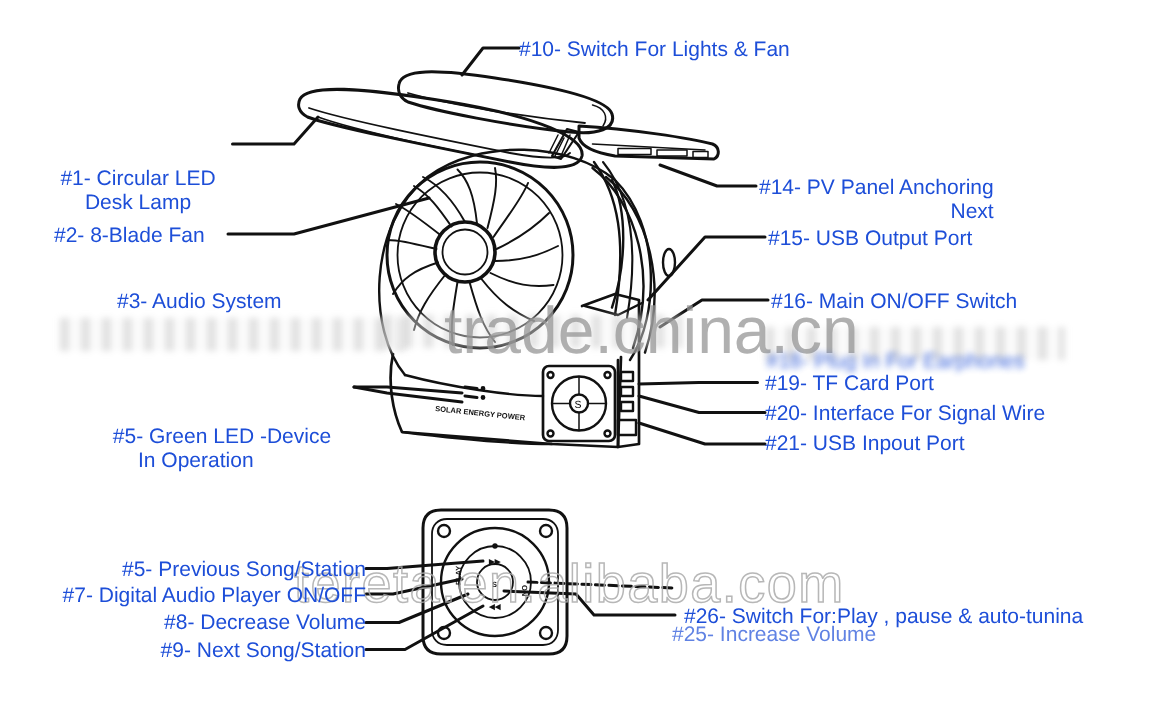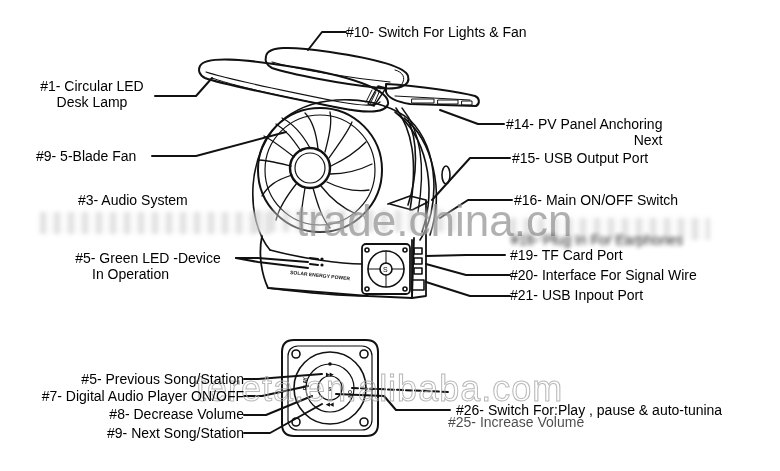--- a/index.html
+++ b/index.html
@@ -1,23 +1,23 @@
 <!DOCTYPE html>
 <html><head>
 <meta charset="utf-8">
 <style>
   html, body { margin: 0; padding: 0; background: #ffffff; }
   body { width: 780px; height: 471px; position: relative; overflow: hidden;
          font-family: "Liberation Sans", "DejaVu Sans", sans-serif; color: #111; }
   .stage { position: absolute; left: 0; top: 0; width: 780px; height: 471px; }
   svg.art { position: absolute; left: 0; top: 0; }
   .lbl { position: absolute; font-size: 14px; line-height: 16px; white-space: nowrap;
-         color: #000000; letter-spacing: 0; }
+         color: #1d4ed8; letter-spacing: 0; }
   .lbl.right { text-align: right; }
-  .lbl.center { text-align: center; }
+  .lbl.center { text-align: center; margin-top: 32px; }
   .blur { position: absolute; filter: blur(2px); opacity: 0.85; }
   .wm { position: absolute; font-size: 44px; color: rgba(150,150,150,0.75); letter-spacing: 0; }
   .wm2 { position: absolute; font-size: 36px; color: rgba(255,255,255,0);
          -webkit-text-stroke: 1px rgba(170,170,170,0.85); letter-spacing: 1px; }
   .band { position: absolute; height: 22px;
           background: repeating-linear-gradient(90deg, rgba(200,200,200,0.55) 0 6px, rgba(245,245,245,0.4) 6px 14px);
           filter: blur(2px); }
 </style>
 </head>
 <body>
@@ -182,21 +182,21 @@
   <div class="wm" style="left:296px; top:196px;">trade.china.cn</div>
   <div class="wm2" style="left:196px; top:368px;">tereta.en.alibaba.com</div>
 
   <div class="lbl" style="left:346px; top:24px;">#10- Switch For Lights &amp; Fan</div>
 
   <div class="lbl center" style="left:27px; top:78px; width:130px;">
     <div>#1- Circular LED</div>
     <div>Desk Lamp</div>
   </div>
 
-  <div class="lbl" style="left:36px; top:148px;">#9- 5-Blade Fan</div>
+  <div class="lbl" style="left:36px; top:148px;">#2- 8-Blade Fan</div>
 
   <div class="lbl" style="left:78px; top:192px;">#3- Audio System</div>
 
   <div class="lbl center" style="left:62px; top:250px; width:172px;">
     <div>#5- Green LED -Device</div>
     <div style="text-align:left; padding-left:30px;">In Operation</div>
   </div>
 
   <div class="lbl" style="left:506px; top:116px;text-align:right;">
     <div>#14- PV Panel Anchoring</div>

